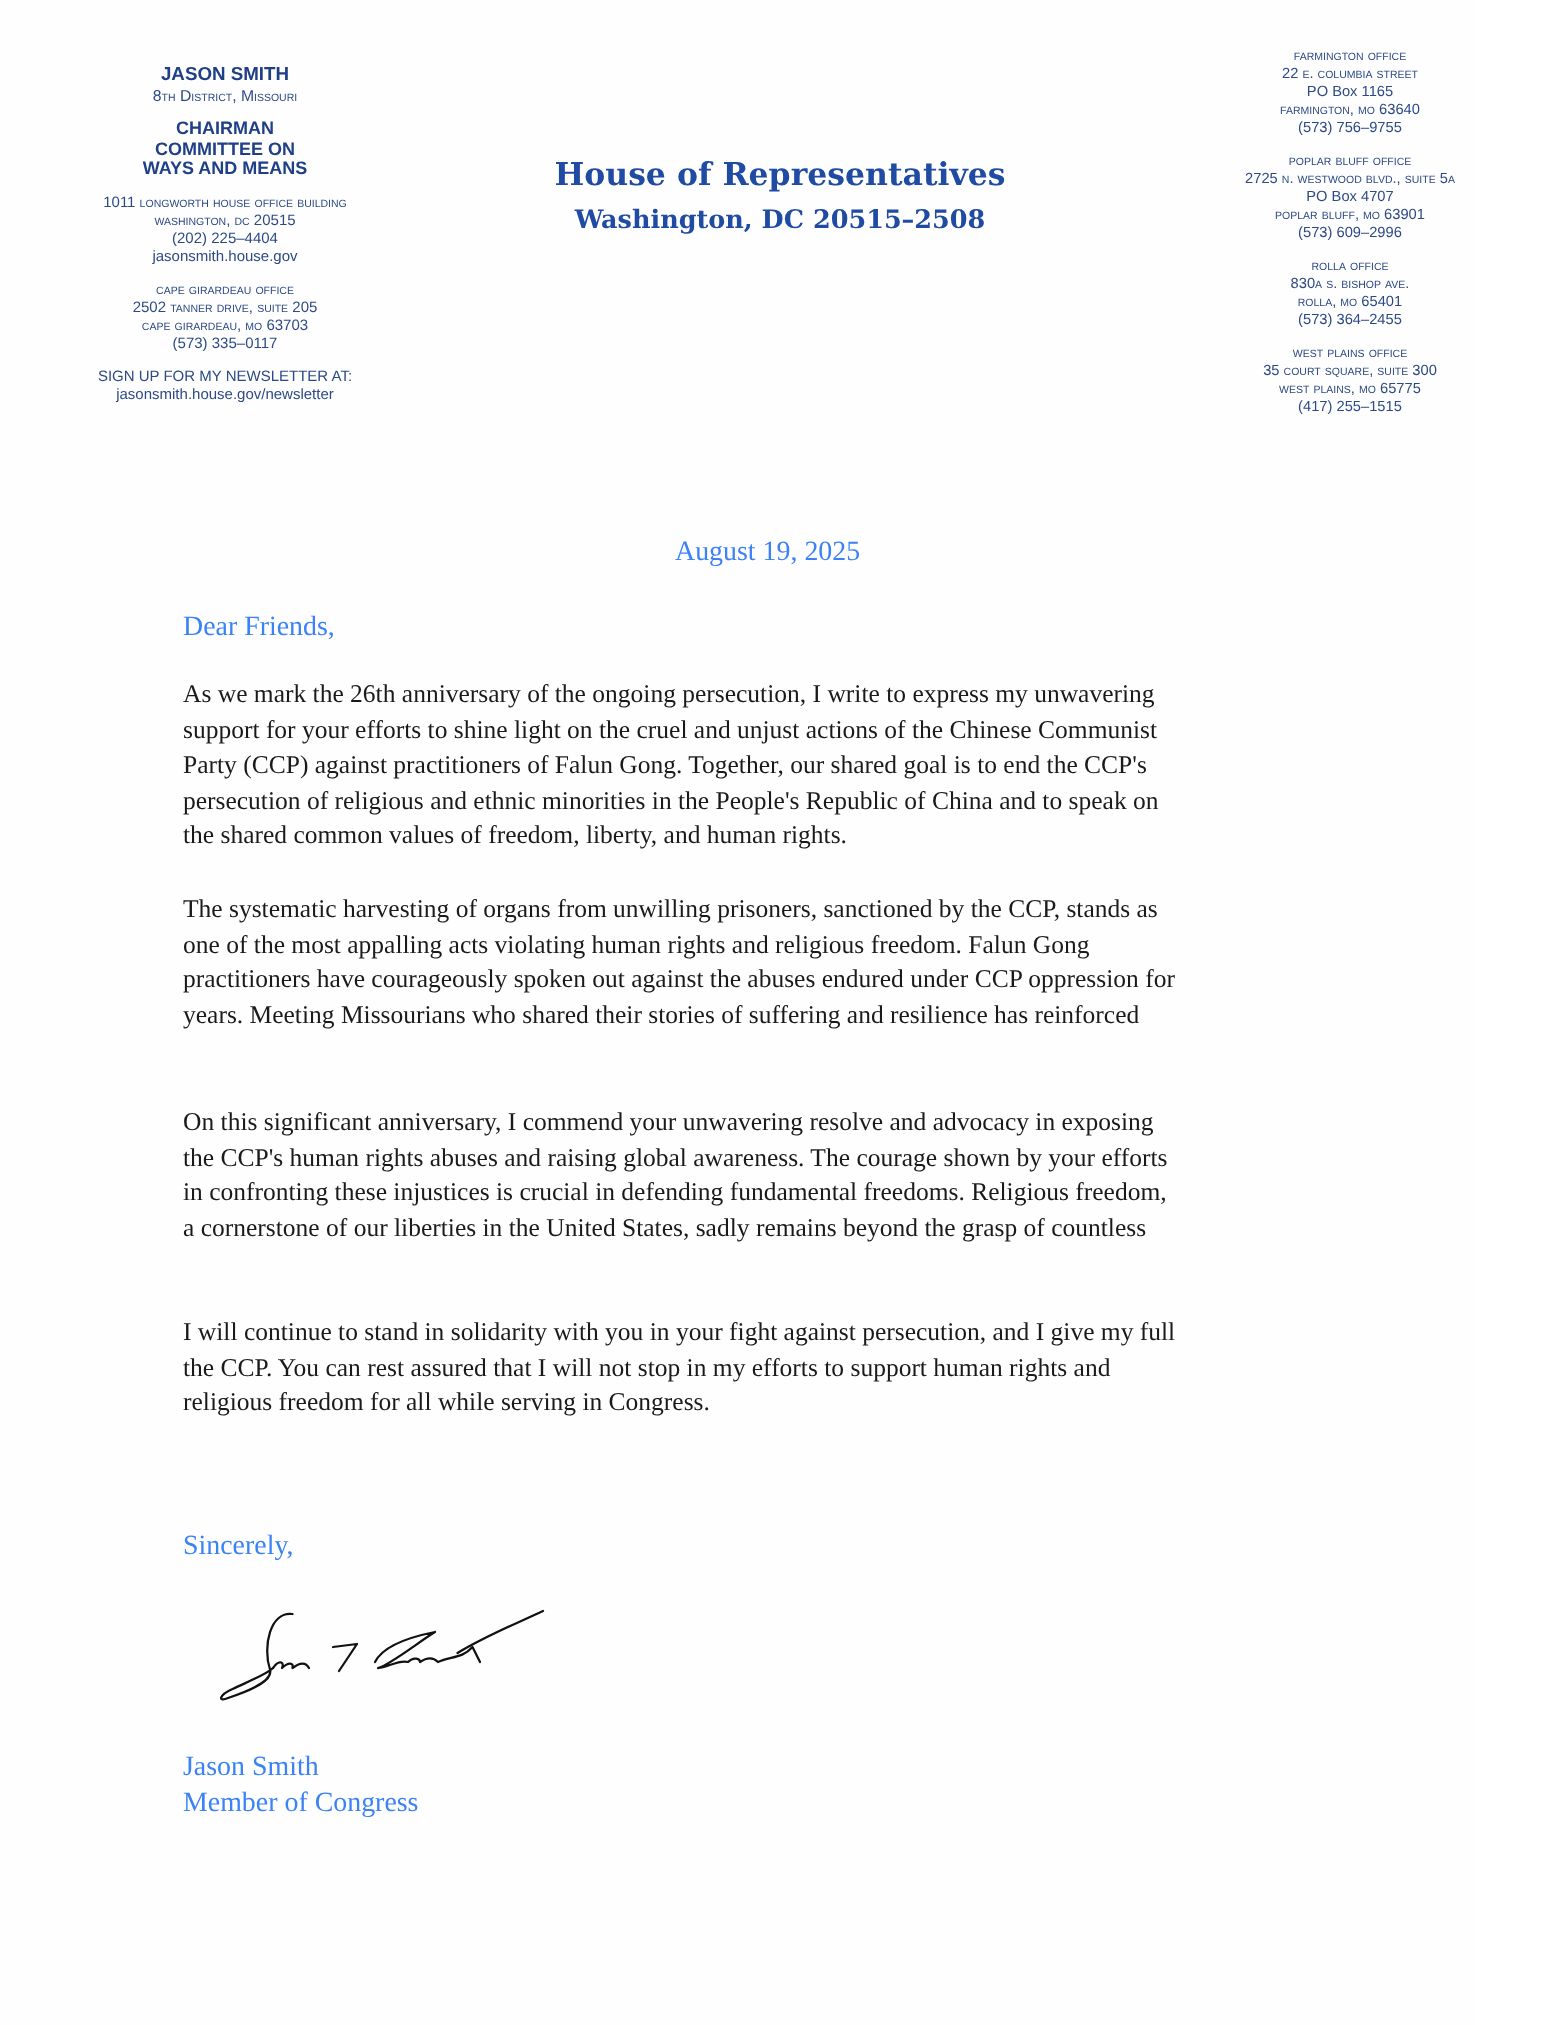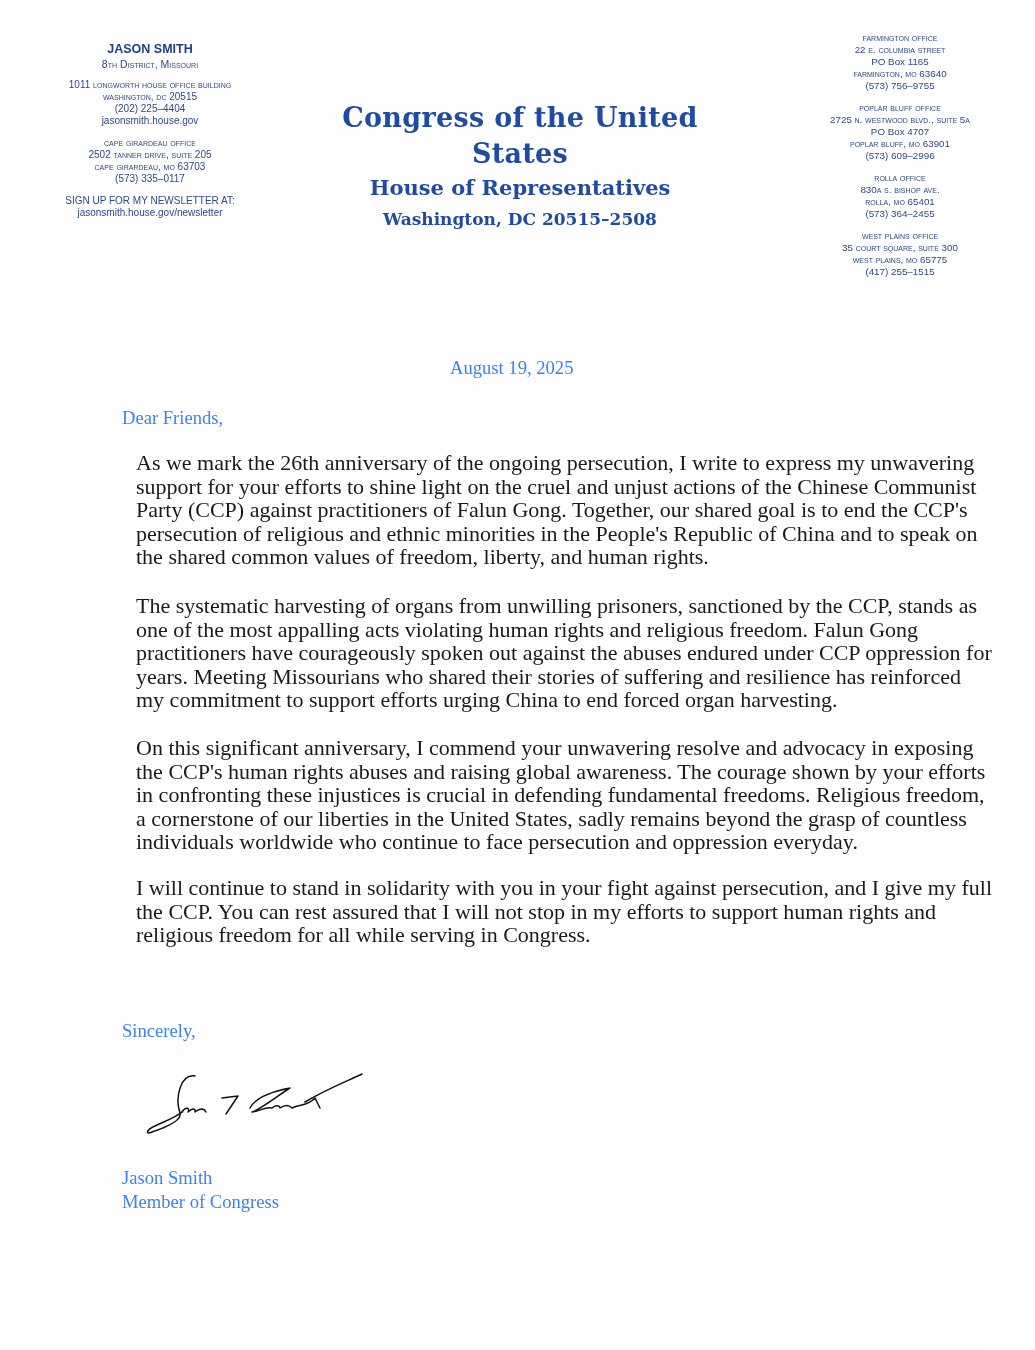--- a/index.html
+++ b/index.html
@@ -26,59 +26,63 @@
     font-family: "DejaVu Serif", serif; color: #1f4ba3;
   }
   .lh-title { font-size: 27px; font-weight: bold; line-height: 36px; letter-spacing: 0.3px; }
   .lh-sub { font-size: 21px; font-weight: bold; line-height: 32px; }
   .lh-city { font-size: 17px; font-weight: bold; line-height: 30px; }
 
   
   .letter { position: absolute; font-family: "Liberation Serif", serif; color: #3b82f6; font-size: 18.6px; line-height: 23.5px; }
   .date { left: 450px; top: 356px; }
   .salutation { left: 122px; top: 406px; }
-  .para { position: absolute; left: 136px; width: 810px; font-family: "Liberation Serif", serif; color: #1a1a1a; font-size: 22px; line-height: 23.5px; }
+  .para { position: absolute; left: 122px; width: 810px; font-family: "Liberation Serif", serif; color: #1a1a1a; font-size: 17px; line-height: 23.5px; }
   .para .ln { display: block; white-space: nowrap; }
   .p1 { top: 451px; }
   .p2 { top: 594px; }
   .p3 { top: 736px; }
   .p4 { top: 876px; }
   .closing { left: 122px; top: 1019px; }
   .signature { position: absolute; left: 140px; top: 1068px; width: 230px; height: 70px; }
   .signer-name { left: 122px; top: 1166px; }
   .signer-title { left: 122px; top: 1190px; }
 </style>
 </head>
 <body>
 
 <div class="page">
 
   <div class="lh-left">
     <div class="rep-name">JASON SMITH</div>
     <div class="rep-district">8th District, Missouri</div>
+    <div class="chair">
+      <div>CHAIRMAN</div>
+      <div>COMMITTEE ON</div>
+      <div>WAYS AND MEANS</div>
+    </div>
     <div class="lh-block">
       <div class="lh-line sc">1011 Longworth House Office Building</div>
       <div class="lh-line sc">Washington, DC 20515</div>
       <div class="lh-line">(202) 225–4404</div>
       <div class="lh-line">jasonsmith.house.gov</div>
     </div>
     <div class="lh-block">
       <div class="lh-line sc">Cape Girardeau Office</div>
       <div class="lh-line sc">2502 Tanner Drive, Suite 205</div>
       <div class="lh-line sc">Cape Girardeau, MO 63703</div>
       <div class="lh-line">(573) 335–0117</div>
     </div>
     <div>
       <div class="lh-line">SIGN UP FOR MY NEWSLETTER AT:</div>
       <div class="lh-line">jasonsmith.house.gov/newsletter</div>
     </div>
   </div>
 
   <div class="lh-center">
-    <div class="lh-title">Congress of the United States</div>
     <div class="lh-sub">House of Representatives</div>
     <div class="lh-city">Washington, DC 20515–2508</div>
   </div>
 
   <div class="lh-right">
     <div class="lh-block">
       <div class="lh-line sc">Farmington Office</div>
       <div class="lh-line sc">22 E. Columbia Street</div>
       <div class="lh-line">PO Box 1165</div>
       <div class="lh-line sc">Farmington, MO 63640</div>
@@ -113,28 +117,26 @@
     <span class="ln">support for your efforts to shine light on the cruel and unjust actions of the Chinese Communist</span>
     <span class="ln">Party (CCP) against practitioners of Falun Gong. Together, our shared goal is to end the CCP's</span>
     <span class="ln">persecution of religious and ethnic minorities in the People's Republic of China and to speak on</span>
     <span class="ln">the shared common values of freedom, liberty, and human rights.</span>
   </div>
   <div class="para p2">
     <span class="ln">The systematic harvesting of organs from unwilling prisoners, sanctioned by the CCP, stands as</span>
     <span class="ln">one of the most appalling acts violating human rights and religious freedom. Falun Gong</span>
     <span class="ln">practitioners have courageously spoken out against the abuses endured under CCP oppression for</span>
     <span class="ln">years. Meeting Missourians who shared their stories of suffering and resilience has reinforced</span>
-    <span class="ln">my commitment to support efforts urging China to end forced organ harvesting.</span>
   </div>
   <div class="para p3">
     <span class="ln">On this significant anniversary, I commend your unwavering resolve and advocacy in exposing</span>
     <span class="ln">the CCP's human rights abuses and raising global awareness. The courage shown by your efforts</span>
     <span class="ln">in confronting these injustices is crucial in defending fundamental freedoms. Religious freedom,</span>
     <span class="ln">a cornerstone of our liberties in the United States, sadly remains beyond the grasp of countless</span>
-    <span class="ln">individuals worldwide who continue to face persecution and oppression everyday.</span>
   </div>
   <div class="para p4">
     <span class="ln">I will continue to stand in solidarity with you in your fight against persecution, and I give my full</span>
     <span class="ln">the CCP. You can rest assured that I will not stop in my efforts to support human rights and</span>
     <span class="ln">religious freedom for all while serving in Congress.</span>
   </div>
 
   <div class="letter closing">Sincerely,</div>
 
   <svg class="signature" viewBox="0 0 230 70">

